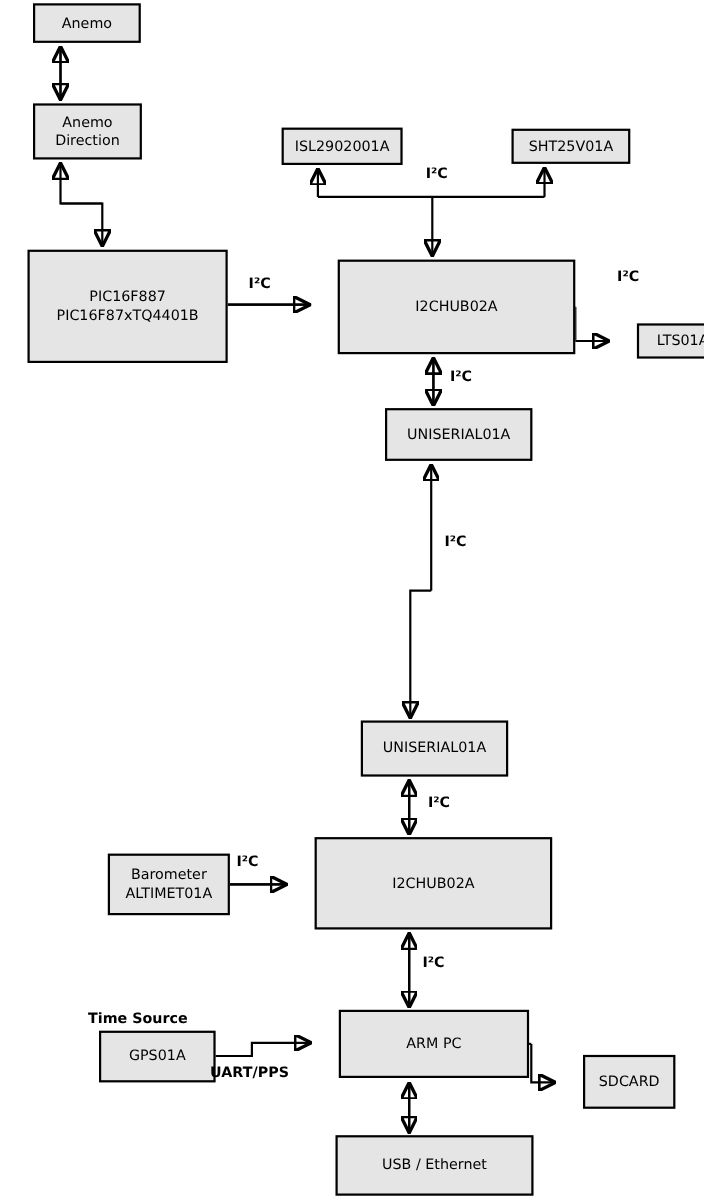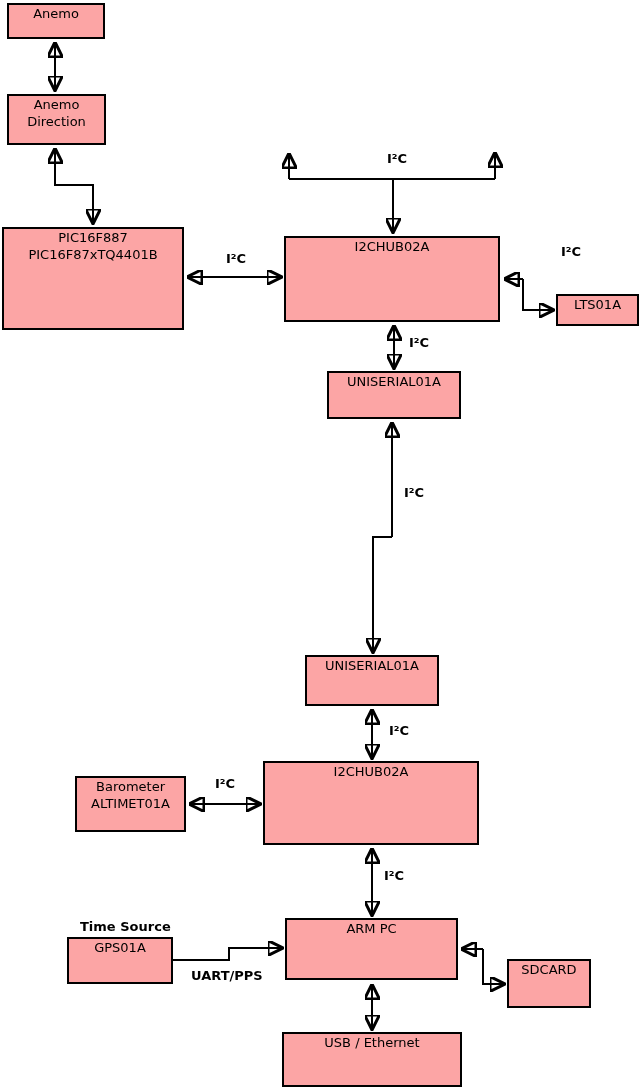--- a/index.html
+++ b/index.html
@@ -7,30 +7,31 @@
     position:relative;
     width:640px;height:1089px;
     background:#ffffff;
     font-family:"DejaVu Sans", sans-serif;
     color:#000;
     overflow:hidden;
   }
   .node{
     position:absolute;
     box-sizing:border-box;
-    background:#fca5a5;
+    background:#e5e5e5;
     border:2px solid #000000;
     display:flex;
     flex-direction:column;
     align-items:center;
-    justify-content:flex-start;
+    justify-content:center;
     text-align:center;
     font-size:13px;
     line-height:17px;
     z-index:2;
+    margin-left:23px;
   }
   .elabel{
     position:absolute;
     font-size:13px;
     line-height:14px;
     white-space:nowrap;
     z-index:3;
     font-weight:bold;
   }
   svg.wires{
@@ -104,21 +105,27 @@
   <div class="node" style="left:7px;top:94px;width:99px;height:51px">
     <span>Anemo</span>
     <span>Direction</span>
   </div>
 
   <div class="node" style="left:2px;top:227px;width:182px;height:103px">
     <span>PIC16F887</span>
     <span>PIC16F87xTQ4401B</span>
   </div>
 
+  <div class="node" style="left:233px;top:116px;width:110px;height:34px">
+    <span>ISL2902001A</span>
+  </div>
 
+  <div class="node" style="left:442px;top:117px;width:108px;height:32px">
+    <span>SHT25V01A</span>
+  </div>
 
   <div class="node" style="left:284px;top:236px;width:216px;height:86px">
     <span>I2CHUB02A</span>
   </div>
 
   <div class="node" style="left:556px;top:294px;width:83px;height:32px">
     <span>LTS01A</span>
   </div>
 
   <div class="node" style="left:327px;top:371px;width:134px;height:48px">

